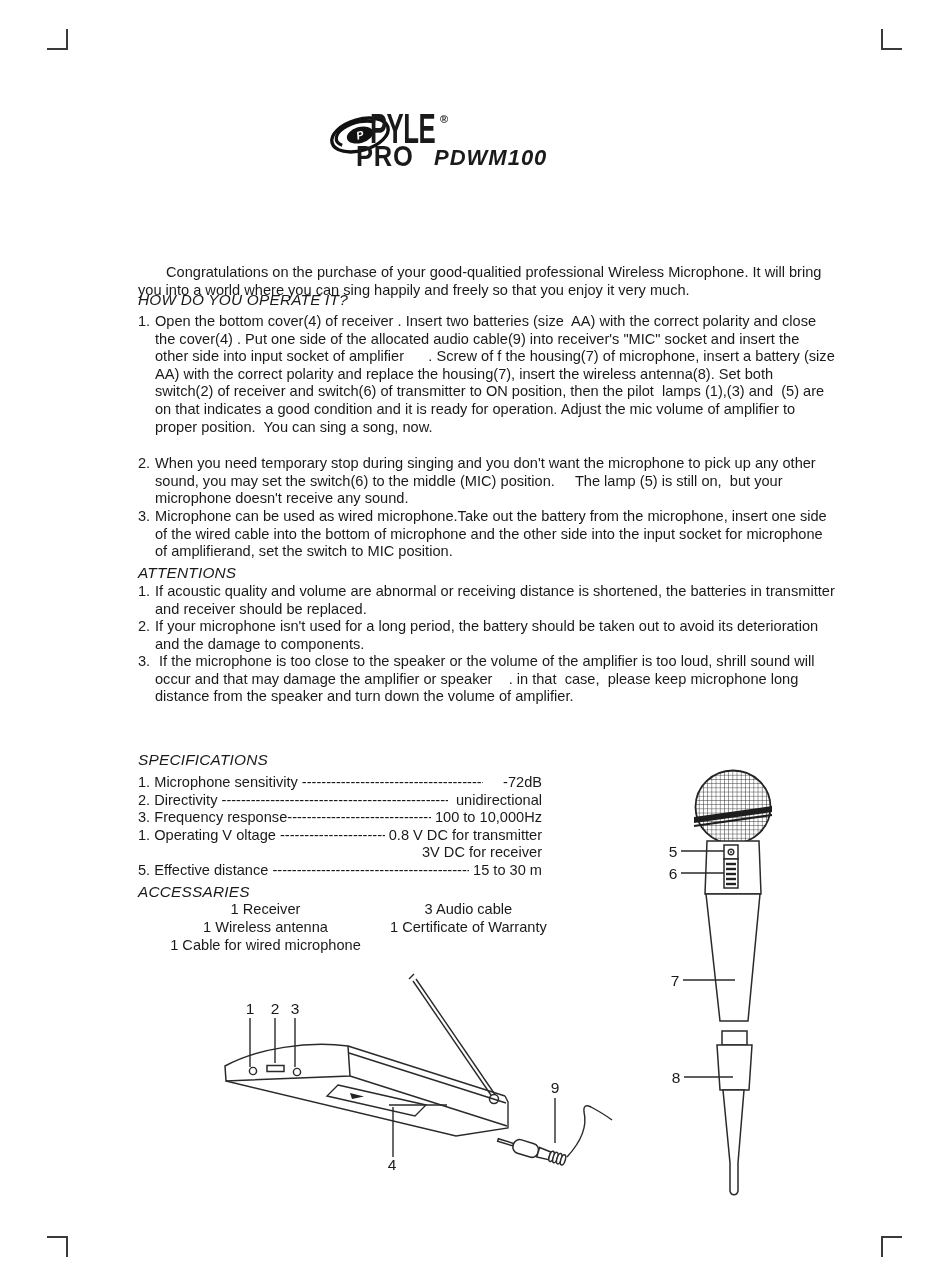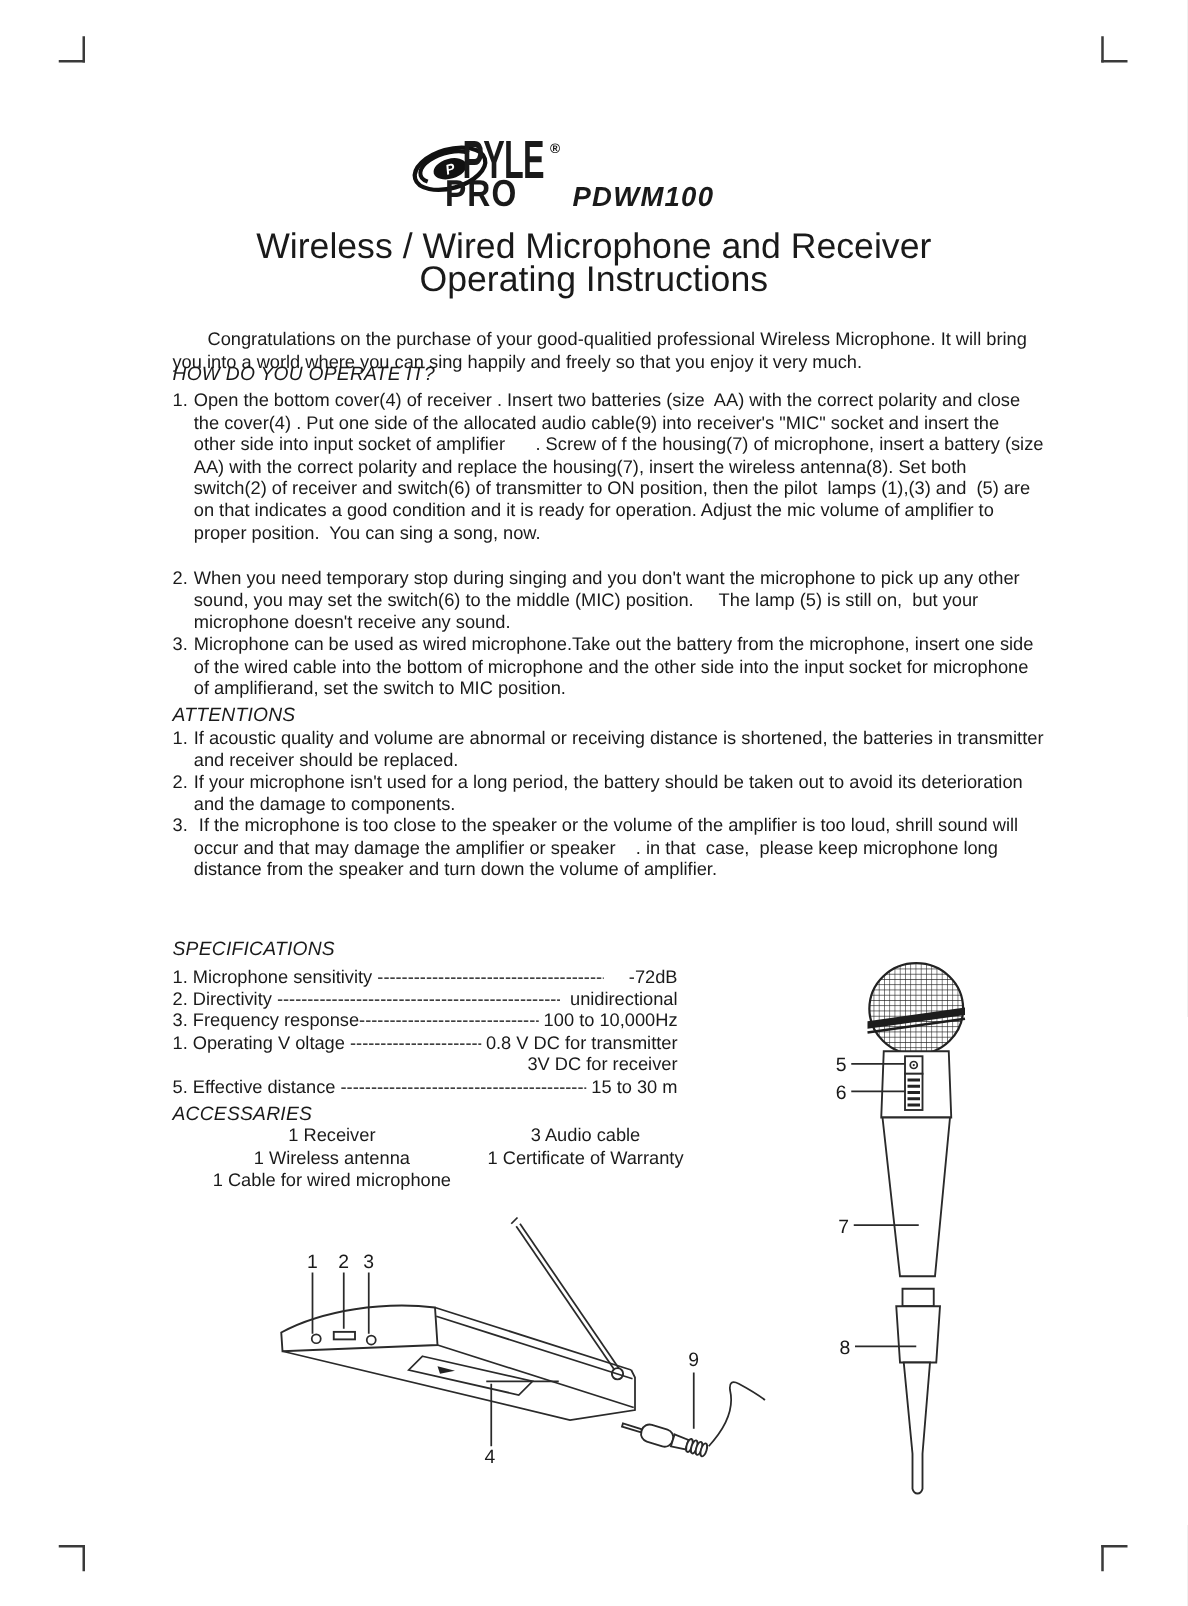--- a/index.html
+++ b/index.html
@@ -20,21 +20,21 @@
   .logo-pyle {
     position:absolute; left:370px; top:107px; font-size:43px; font-weight:800;
     letter-spacing:-1px; transform:scaleX(0.60); transform-origin:left top; line-height:1;
   }
   .logo-reg { position:absolute; left:440px; top:113px; font-size:11px; font-weight:700; }
   .logo-pro {
     position:absolute; left:356px; top:141px; font-size:30px; font-weight:800;
     letter-spacing:1px; transform:scaleX(0.85); transform-origin:left top; line-height:1;
   }
   .logo-model {
-    position:absolute; left:458px; top:147px; font-size:22px; font-weight:800;
+    position:absolute; left:434px; top:147px; font-size:22px; font-weight:800;
     font-style:italic; letter-spacing:1px; line-height:1;
   }
 
   .title {
     position:absolute; left:0; top:184px; width:950px; text-align:center;
     font-size:28.5px; line-height:27px; font-weight:400;
   }
 
   .body-text { font-size:14.6px; line-height:17.6px; white-space:pre-wrap; }
   .abs { position:absolute; }
@@ -77,24 +77,20 @@
       <path d="M 12,29 A 22 11 0 0 1 50,16" fill="none" stroke="#111" stroke-width="3.2"></path>
       <ellipse cx="32" cy="24" rx="13.5" ry="8" fill="#111"></ellipse>
       <text x="32" y="28" text-anchor="middle" style="font-size:11px; font-weight:700; font-style:italic; fill:#fff">P</text>
     </g>
   </svg>
   <div class="logo-pyle">PYLE</div>
   <div class="logo-reg">®</div>
   <div class="logo-pro">PRO</div>
   <div class="logo-model">PDWM100</div>
 
-  <div class="title">
-    <div>Wireless / Wired Microphone and Receiver</div>
-    <div>Operating Instructions</div>
-  </div>
 
   <p class="abs body-text intro" style="margin:0">Congratulations on the purchase of your good-qualitied professional Wireless Microphone. It will bring you into a world where you can sing happily and freely so that you enjoy it very much.</p>
 
   <div class="abs heading" style="left:138px; top:291px;">HOW DO YOU OPERATE IT?</div>
 
   <div class="abs body-text list-item" style="left:138px; top:313px; width:697px;">
     <span class="num">1.</span>
     <span class="txt">Open the bottom cover(4) of receiver . Insert two batteries (size  AA) with the correct polarity and close the cover(4) . Put one side of the allocated audio cable(9) into receiver's "MIC" socket and insert the other side into input socket of amplifier      . Screw of f the housing(7) of microphone, insert a battery (size    AA) with the correct polarity and replace the housing(7), insert the wireless antenna(8). Set both switch(2) of receiver and switch(6) of transmitter to ON position, then the pilot  lamps (1),(3) and  (5) are on that indicates a good condition and it is ready for operation. Adjust the mic volume of amplifier to proper position.  You can sing a song, now.</span>
   </div>
   <div class="abs body-text list-item" style="left:138px; top:455px; width:697px;">

